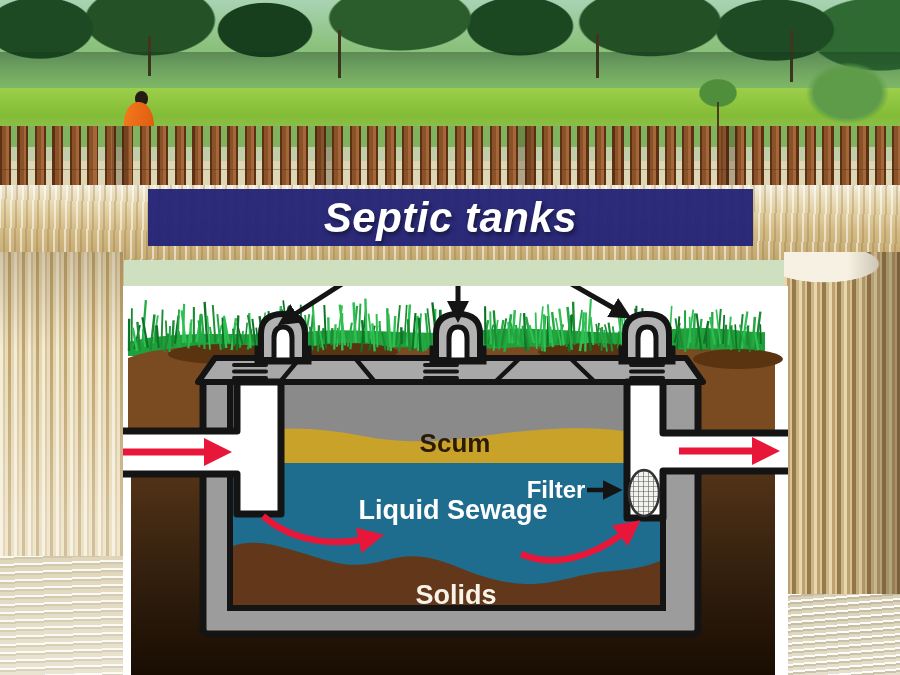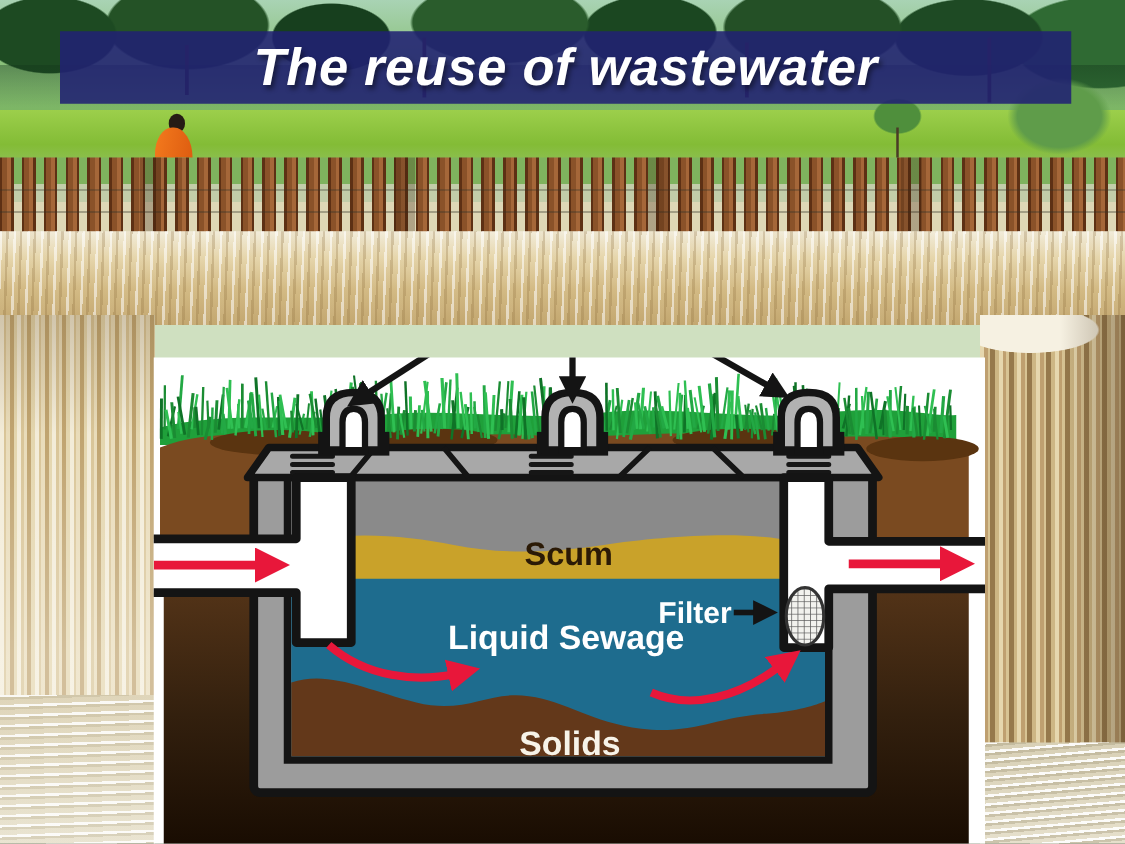--- a/index.html
+++ b/index.html
@@ -102,22 +102,22 @@
       <span class="leg l2"></span>
     </div>
     <div class="fence"></div>
     <div class="weir-crest"></div>
     <div class="falls-left"></div>
     <div class="water-left"></div>
     <div class="falls-right"></div>
     <div class="water-right"></div>
   </div>
 
-  <div class="banner banner-title" style="color: rgb(255, 255, 255);">
-    <span>The reuse of wastewater</span>
+  <div class="banner banner-subtitle" style="color: rgb(255, 255, 255);">
+    <span>Septic tanks</span>
   </div>
 
   <div class="diagram-panel">
     <svg width="665" height="400" viewBox="0 0 665 400">
       <defs>
         <linearGradient id="darkSoil" x1="0" y1="0" x2="0" y2="1">
           <stop offset="0" stop-color="#5e3a1b"></stop>
             <stop offset="0.55" stop-color="#33200e"></stop>
             <stop offset="1" stop-color="#170b01"></stop>
         </linearGradient>

